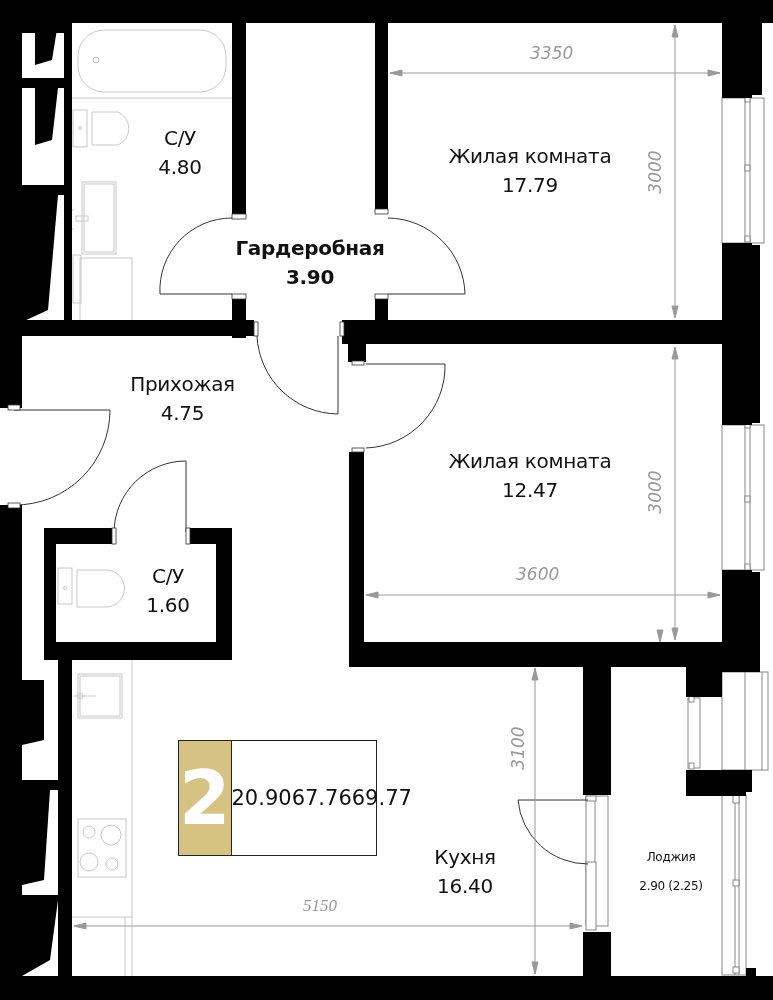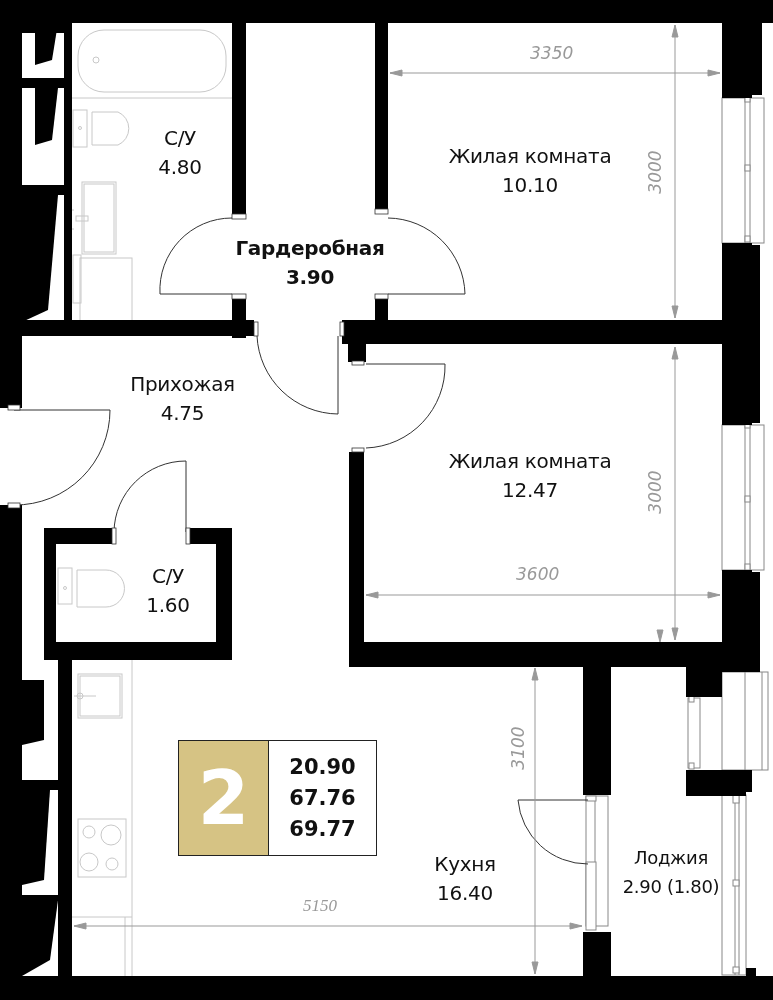--- a/index.html
+++ b/index.html
@@ -4,21 +4,21 @@
 <style>
   html, body { margin:0; padding:0; background:#fff; }
   body { width:773px; height:1000px; position:relative; overflow:hidden; font-family:"DejaVu Sans", sans-serif; }
   .plan { position:absolute; left:0; top:0; width:773px; height:1000px; }
   .label { position:absolute; text-align:center; color:#111; font-size:20px; line-height:29px; font-family:"DejaVu Sans", sans-serif; letter-spacing:-0.3px; }
   .label span { display:block; white-space:nowrap; }
   .dim { position:absolute; color:#999; font-size:17px; font-style:italic; font-family:"DejaVu Sans", sans-serif; white-space:nowrap; }
   .dim.vert { transform:rotate(-90deg); transform-origin:center center; }
   .badge { position:absolute; left:178px; top:740px; width:199px; height:116px; border:1.5px solid #222; box-sizing:border-box; display:flex; }
   .badge-rooms { width:90px; height:100%; display:flex; align-items:center; justify-content:center; color:#fff; font-size:74px; font-weight:bold; font-family:"DejaVu Sans", sans-serif; border-right:1.5px solid #222; box-sizing:border-box; }
-  .badge-areas { flex:1; display:flex; flex-direction:column; justify-content:center; align-items:center; font-size:21px; line-height:31px; color:#111; font-family:"DejaVu Sans", sans-serif;font-weight:bold; }
+  .badge-areas { flex:1; display:flex; flex-direction:row; justify-content:center; align-items:center; font-size:21px; line-height:31px; color:#111; font-family:"DejaVu Sans", sans-serif; }
 </style>
 </head>
 <body>
 
 <svg class="plan" width="773" height="1000" viewBox="0 0 773 1000" xmlns="http://www.w3.org/2000/svg">
 
   <g fill="none" stroke="#c8c8c8" stroke-width="1">
 
     <rect x="78" y="30" width="148" height="62" rx="26" ry="26"></rect>
     <line x1="72" y1="98" x2="232" y2="98"></line>
@@ -231,41 +231,41 @@
 <div class="label" style="left:140px; top:124px; width:80px;">
   <span>С/У</span>
   <span>4.80</span>
 </div>
 <div class="label" style="left:220px; top:234px; width:180px;font-weight:bold;">
   <span>Гардеробная</span>
   <span>3.90</span>
 </div>
 <div class="label" style="left:430px; top:142px; width:200px;">
   <span>Жилая комната</span>
-  <span>10.10</span>
+  <span>17.79</span>
 </div>
 <div class="label" style="left:110px; top:370px; width:145px;">
   <span>Прихожая</span>
   <span>4.75</span>
 </div>
 <div class="label" style="left:430px; top:447px; width:200px;">
   <span>Жилая комната</span>
   <span>12.47</span>
 </div>
 <div class="label" style="left:128px; top:562px; width:80px;">
   <span>С/У</span>
   <span>1.60</span>
 </div>
-<div class="label" style="left:410px; top:843px; width:110px;margin-top:7px;">
+<div class="label" style="left:410px; top:843px; width:110px;">
   <span>Кухня</span>
   <span>16.40</span>
 </div>
-<div class="label" style="left:606px; top:843px; width:130px; font-size:18px;">
+<div class="label" style="left:606px; top:843px; width:130px; font-size:12px;">
   <span>Лоджия</span>
-  <span>2.90 (1.80)</span>
+  <span>2.90 (2.25)</span>
 </div>
 
 <div class="dim" style="left:530px; top:43px;">3350</div>
 <div class="dim vert" style="left:633px; top:162px;">3000</div>
 <div class="dim" style="left:516px; top:564px;">3600</div>
 <div class="dim vert" style="left:633px; top:482px;">3000</div>
 <div class="dim vert" style="left:496px; top:738px;">3100</div>
 <div class="dim" style="left:303px; top:896px;font-family:Liberation Serif, serif;">5150</div>
 
 <div class="badge">

